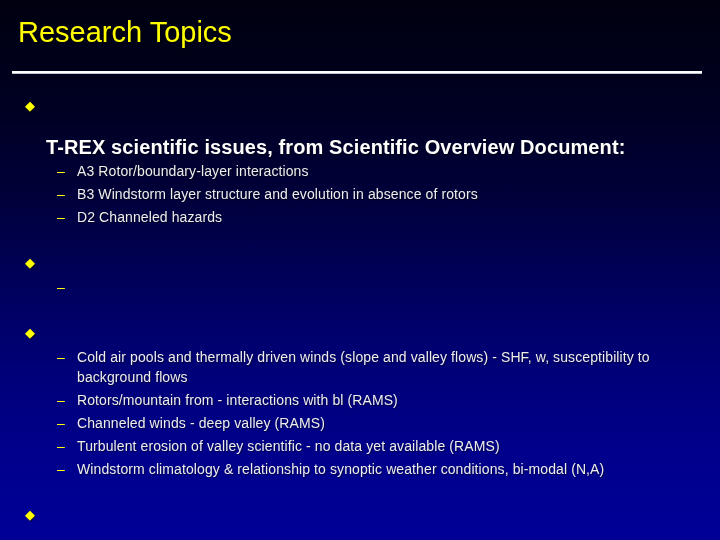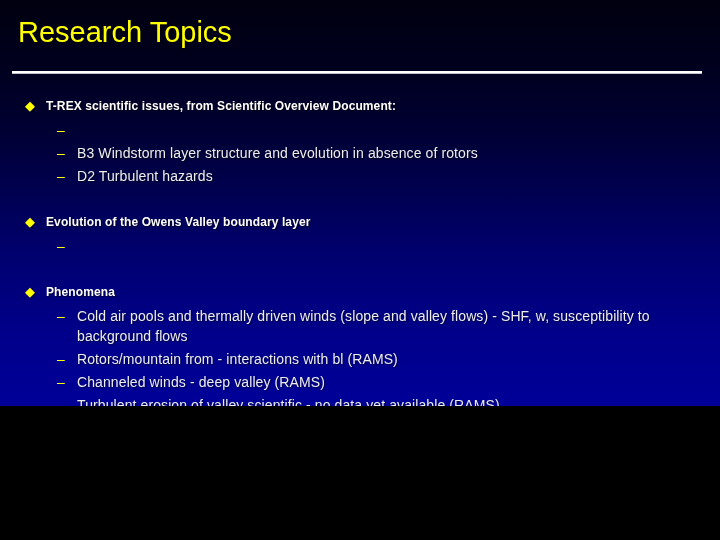--- a/index.html
+++ b/index.html
@@ -1,19 +1,19 @@
 <!DOCTYPE html>
 <html><head>
 <meta charset="utf-8">
 <style>
   html, body { margin: 0; padding: 0; background: #000; }
   .slide {
     position: relative;
     width: 720px;
-    height: 406px;
+    height: 540px;
     overflow: hidden;
     font-family: "Liberation Sans", "DejaVu Sans", sans-serif;
     background: linear-gradient(180deg,
       #000010 0%,
       #00001e 16%,
       #000036 34%,
       #00005e 54%,
       #000076 67%,
       #00008a 82%,
       #000098 100%);
@@ -53,24 +53,25 @@
     flex: 0 0 21px;
     width: 21px;
     color: #ffff00;
     font-size: 13px;
     line-height: 20px;
     text-shadow: 1px 1px 1px rgba(0,0,0,0.6);
   }
   .heading-text {
     color: #ffffff;
     font-weight: bold;
-    font-size: 12px;
+    font-size: 20px;
     line-height: 20px;
     letter-spacing: 0.1px;
     text-shadow: 1px 1px 1px rgba(0,0,0,0.6);
+    margin-top: 41px;
   }
   .sub-row {
     display: flex;
     align-items: flex-start;
     padding-left: 57px;
     margin-bottom: 3px;
   }
   .dash {
     flex: 0 0 20px;
     width: 20px;
@@ -96,64 +97,64 @@
 
   <div class="content">
 
     <div class="section">
       <div class="heading-row">
         <span class="diamond">◆</span>
         <span class="heading-text">T-REX scientific issues, from Scientific Overview Document:</span>
       </div>
       <div class="sub-row">
         <span class="dash">–</span>
+        <span class="sub-text">A3 Rotor/boundary-layer interactions</span>
       </div>
       <div class="sub-row">
         <span class="dash">–</span>
         <span class="sub-text">B3 Windstorm layer structure and evolution in absence of rotors</span>
       </div>
       <div class="sub-row">
         <span class="dash">–</span>
-        <span class="sub-text">D2 Turbulent hazards</span>
+        <span class="sub-text">D2 Channeled hazards</span>
       </div>
     </div>
 
     <div class="section">
       <div class="heading-row">
         <span class="diamond">◆</span>
-        <span class="heading-text">Evolution of the Owens Valley boundary layer</span>
       </div>
       <div class="sub-row">
         <span class="dash">–</span>
       </div>
     </div>
 
     <div class="section">
       <div class="heading-row">
         <span class="diamond">◆</span>
-        <span class="heading-text">Phenomena</span>
       </div>
       <div class="sub-row">
         <span class="dash">–</span>
         <span class="sub-text">Cold air pools and thermally driven winds (slope and valley flows) - SHF, w, susceptibility to background flows</span>
       </div>
       <div class="sub-row">
         <span class="dash">–</span>
         <span class="sub-text">Rotors/mountain from - interactions with bl (RAMS)</span>
       </div>
       <div class="sub-row">
         <span class="dash">–</span>
         <span class="sub-text">Channeled winds - deep valley (RAMS)</span>
       </div>
       <div class="sub-row">
         <span class="dash">–</span>
         <span class="sub-text">Turbulent erosion of valley scientific - no data yet available (RAMS)</span>
       </div>
       <div class="sub-row">
         <span class="dash">–</span>
+        <span class="sub-text">Windstorm climatology &amp; relationship to synoptic weather conditions, bi-modal (N,A)</span>
       </div>
     </div>
 
     <div class="section">
       <div class="heading-row">
         <span class="diamond">◆</span>
         <span class="heading-text">Methodology</span>
       </div>
       <div class="sub-row">
         <span class="dash">–</span>

